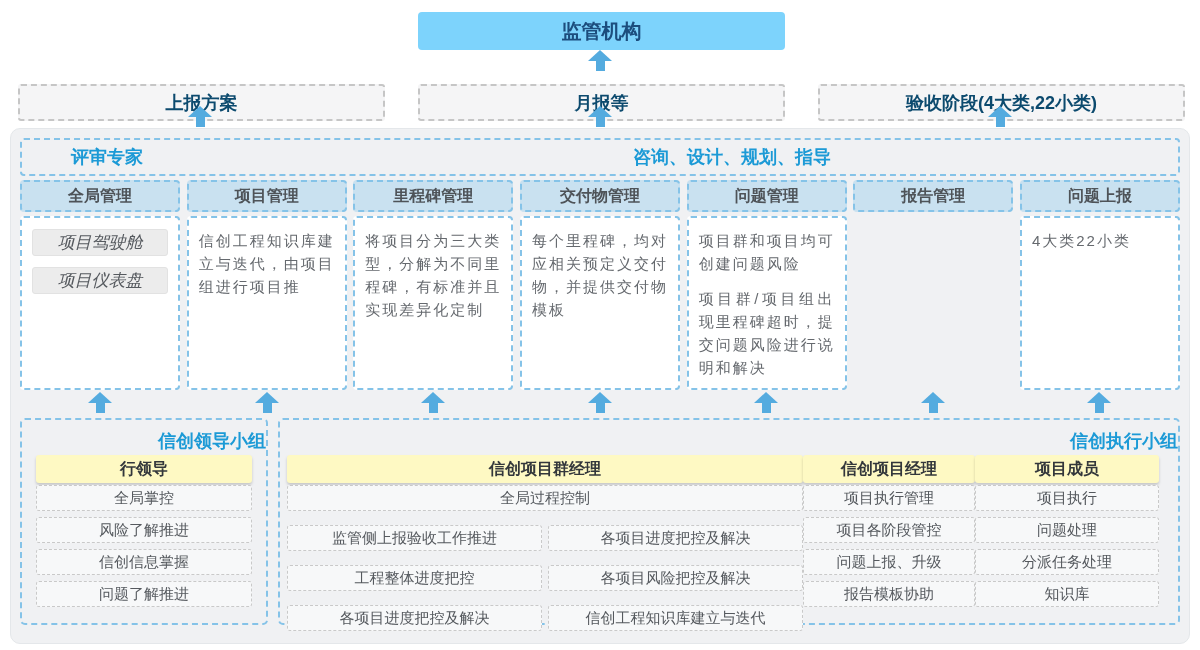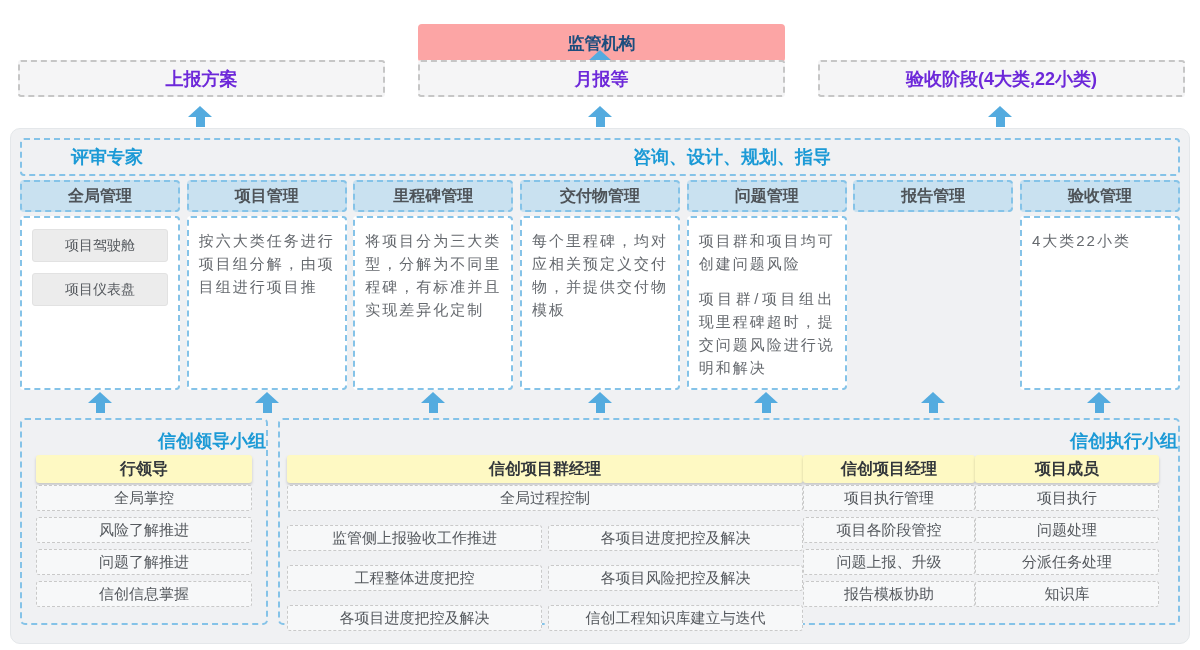--- a/index.html
+++ b/index.html
@@ -1,26 +1,26 @@
 <!DOCTYPE html>
 <html><head>
 <meta charset="utf-8">
 <style>
   * { box-sizing: border-box; margin: 0; padding: 0; }
   html,body { width:1200px; height:650px; background:#ffffff;
     font-family:"Liberation Sans","DejaVu Sans",sans-serif; }
   .stage { position:relative; width:1200px; height:650px; overflow:hidden; }
 
   
-  .regulator { position:absolute; left:418px; top:24px; width:367px; height:38px;
-    background:#fca5a5; border-radius:4px; display:flex; align-items:center; justify-content:center;
-    font-size:17px; font-weight:bold; color:#1c4d7d; }
-  .top-box { position:absolute; top:60px; height:37px; background:#f5f5f6;
+  .regulator { position:absolute; left:418px; top:12px; width:367px; height:38px;
+    background:#7dd3fc; border-radius:4px; display:flex; align-items:center; justify-content:center;
+    font-size:20px; font-weight:bold; color:#1c4d7d; }
+  .top-box { position:absolute; top:84px; height:37px; background:#f5f5f6;
     border:2px dashed #c6c6c6; border-radius:3px; display:flex; align-items:center; justify-content:center;
-    font-size:18px; font-weight:bold; color:#6d28d9; }
+    font-size:18px; font-weight:bold; color:#0c4a6e; }
   .tb1 { left:18px;  width:367px; }
   .tb2 { left:418px; width:367px; }
   .tb3 { left:818px; width:367px; }
 
   
   .arrow { position:absolute; width:25px; height:21px; }
   .arrow::before { content:""; position:absolute; left:0; top:0; width:0; height:0;
     border-left:12.5px solid transparent; border-right:12.5px solid transparent;
     border-bottom:11px solid #54abdf; }
   .arrow::after { content:""; position:absolute; left:8px; top:10px; width:9px; height:11px;
@@ -41,23 +41,23 @@
   .cols { position:absolute; left:20px; top:180px; width:1160px; display:flex;
     justify-content:space-between; }
   .col { width:160px; }
   .col-hdr { height:32px; background:#c9e1f0; border:2px dashed #85c3e8; border-radius:4px;
     display:flex; align-items:center; justify-content:center;
     font-size:16px; font-weight:bold; color:#4e5358; }
   .col-body { margin-top:4px; height:174px; background:#ffffff; border:2px dashed #85c3e8;
     border-radius:4px; padding:11px 10px; overflow:hidden; }
   .col-body p { font-size:15px; color:#65696e; line-height:1.54; letter-spacing:2px;
     text-align:justify; text-justify:inter-ideograph; margin-bottom:12px; }
-  .chip { height:33px; margin-bottom:11px; background:#ececec; border:1px solid #e2e2e2;
+  .chip { height:27px; margin-bottom:11px; background:#ececec; border:1px solid #e2e2e2;
     border-radius:3px; display:flex; align-items:center; justify-content:center;
-    font-size:14px; color:#55595e; }
+    font-size:17px; color:#55595e;font-style:italic; }
 
   
   .group-box { position:absolute; top:418px; height:207px; border:2px dashed #85c3e8;
     border-radius:5px; }
   .leader { left:20px;  width:248px; }
   .exec   { left:278px; width:902px; }
   .group-title { margin-top:7px; text-align:right; font-size:18px; font-weight:bold;
     color:#1c9ad6; height:28px; line-height:28px; }
   .role-hdr { height:28px; background:#fef9c3; border-radius:3px;
     box-shadow:0 2px 3px rgba(0,0,0,0.18); display:flex; align-items:center; justify-content:center;
@@ -110,21 +110,21 @@
       <div class="col-hdr">全局管理</div>
       <div class="col-body">
         <div class="chip">项目驾驶舱</div>
         <div class="chip">项目仪表盘</div>
       </div>
     </div>
 
     <div class="col">
       <div class="col-hdr">项目管理</div>
       <div class="col-body">
-        <p>按六大类任务进行项目组分解，由项目组进行项目推</p>
+        <p>信创工程知识库建立与迭代，由项目组进行项目推</p>
       </div>
     </div>
 
     <div class="col">
       <div class="col-hdr">里程碑管理</div>
       <div class="col-body">
         <p>将项目分为三大类型，分解为不同里程碑，有标准并且实现差异化定制</p>
       </div>
     </div>
 
@@ -141,21 +141,21 @@
         <p>项目群和项目均可创建问题风险</p>
         <p>项目群/项目组出现里程碑超时，提交问题风险进行说明和解决</p>
       </div>
     </div>
 
     <div class="col">
       <div class="col-hdr">报告管理</div>
     </div>
 
     <div class="col">
-      <div class="col-hdr">验收管理</div>
+      <div class="col-hdr">问题上报</div>
       <div class="col-body">
         <p>4大类22小类</p>
       </div>
     </div>
 
   </div>
 
   <div class="arrow" style="left:88px;   top:392px;"></div>
   <div class="arrow" style="left:255px;  top:392px;"></div>
   <div class="arrow" style="left:421px;  top:392px;"></div>
@@ -163,22 +163,22 @@
   <div class="arrow" style="left:754px;  top:392px;"></div>
   <div class="arrow" style="left:921px;  top:392px;"></div>
   <div class="arrow" style="left:1087px; top:392px;"></div>
 
   <div class="group-box leader">
     <div class="group-title">信创领导小组</div>
     <div class="leader-inner">
       <div class="role-hdr">行领导</div>
       <div class="g-item first">全局掌控</div>
       <div class="g-item">风险了解推进</div>
+      <div class="g-item">信创信息掌握</div>
       <div class="g-item">问题了解推进</div>
-      <div class="g-item">信创信息掌握</div>
     </div>
   </div>
 
   <div class="group-box exec">
     <div class="group-title">信创执行小组</div>
     <div class="exec-inner">
 
       <div class="ec-group">
         <div class="role-hdr">信创项目群经理</div>
         <div class="g-item first">全局过程控制</div>

